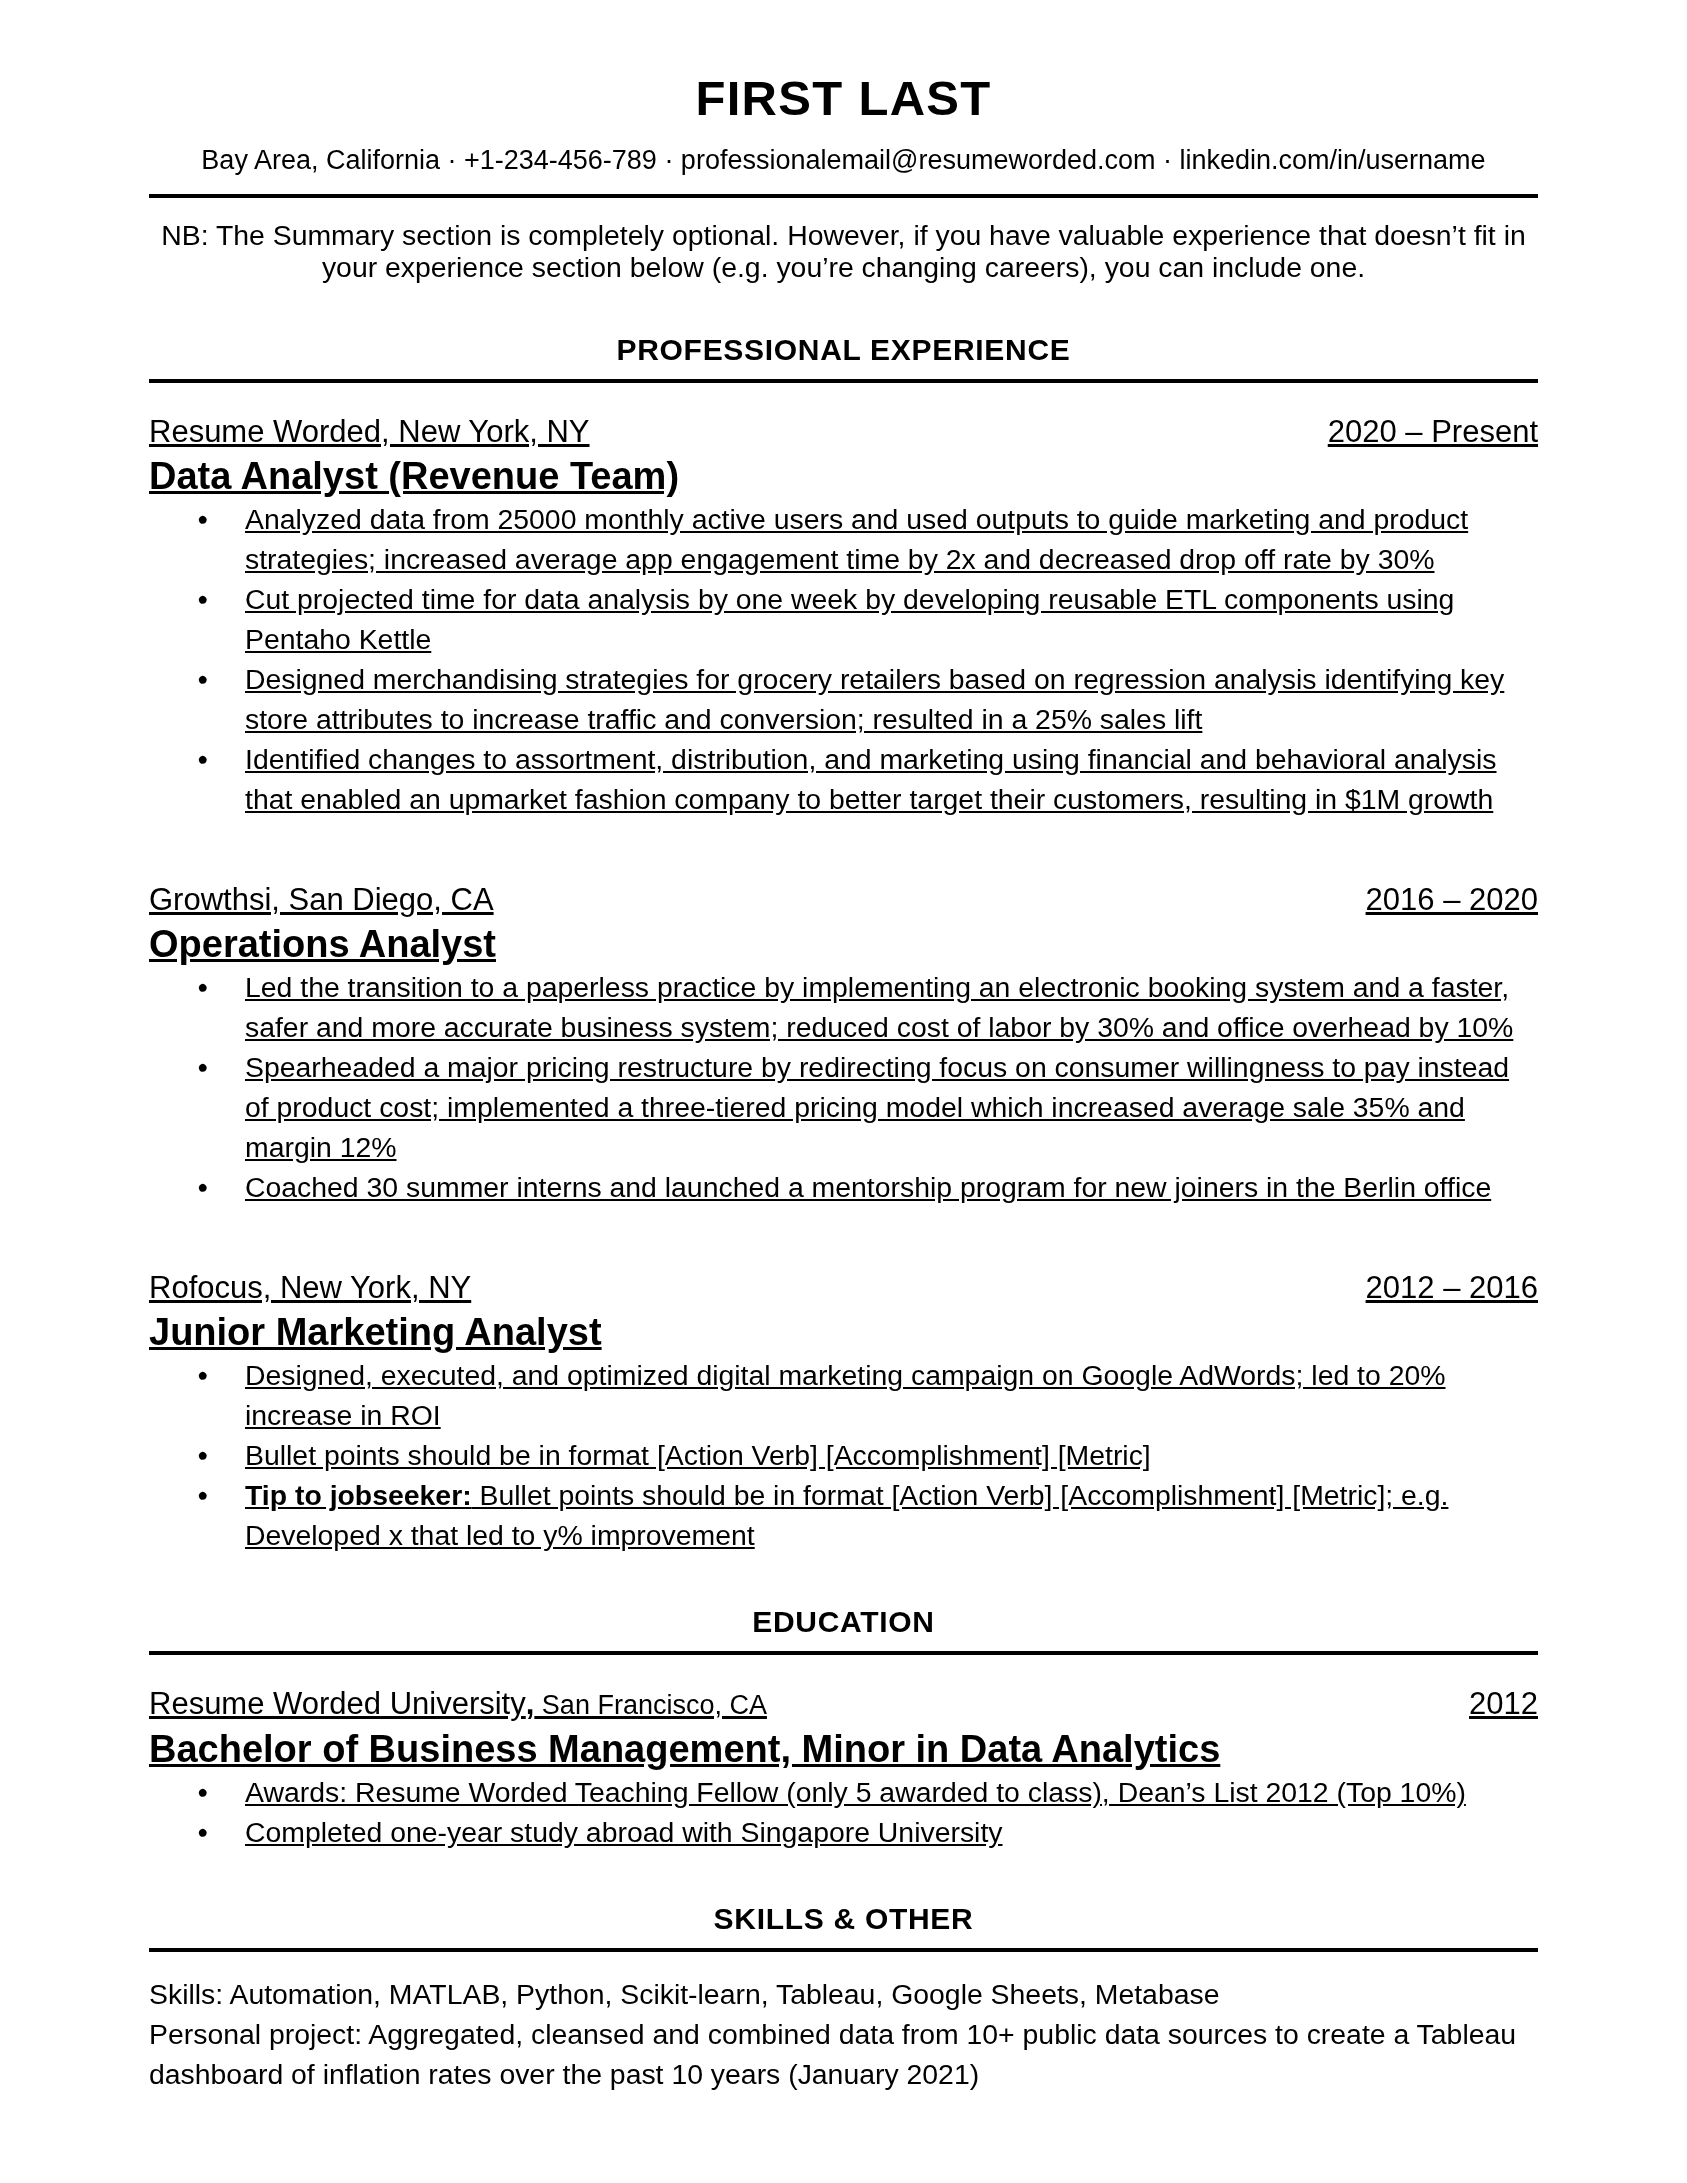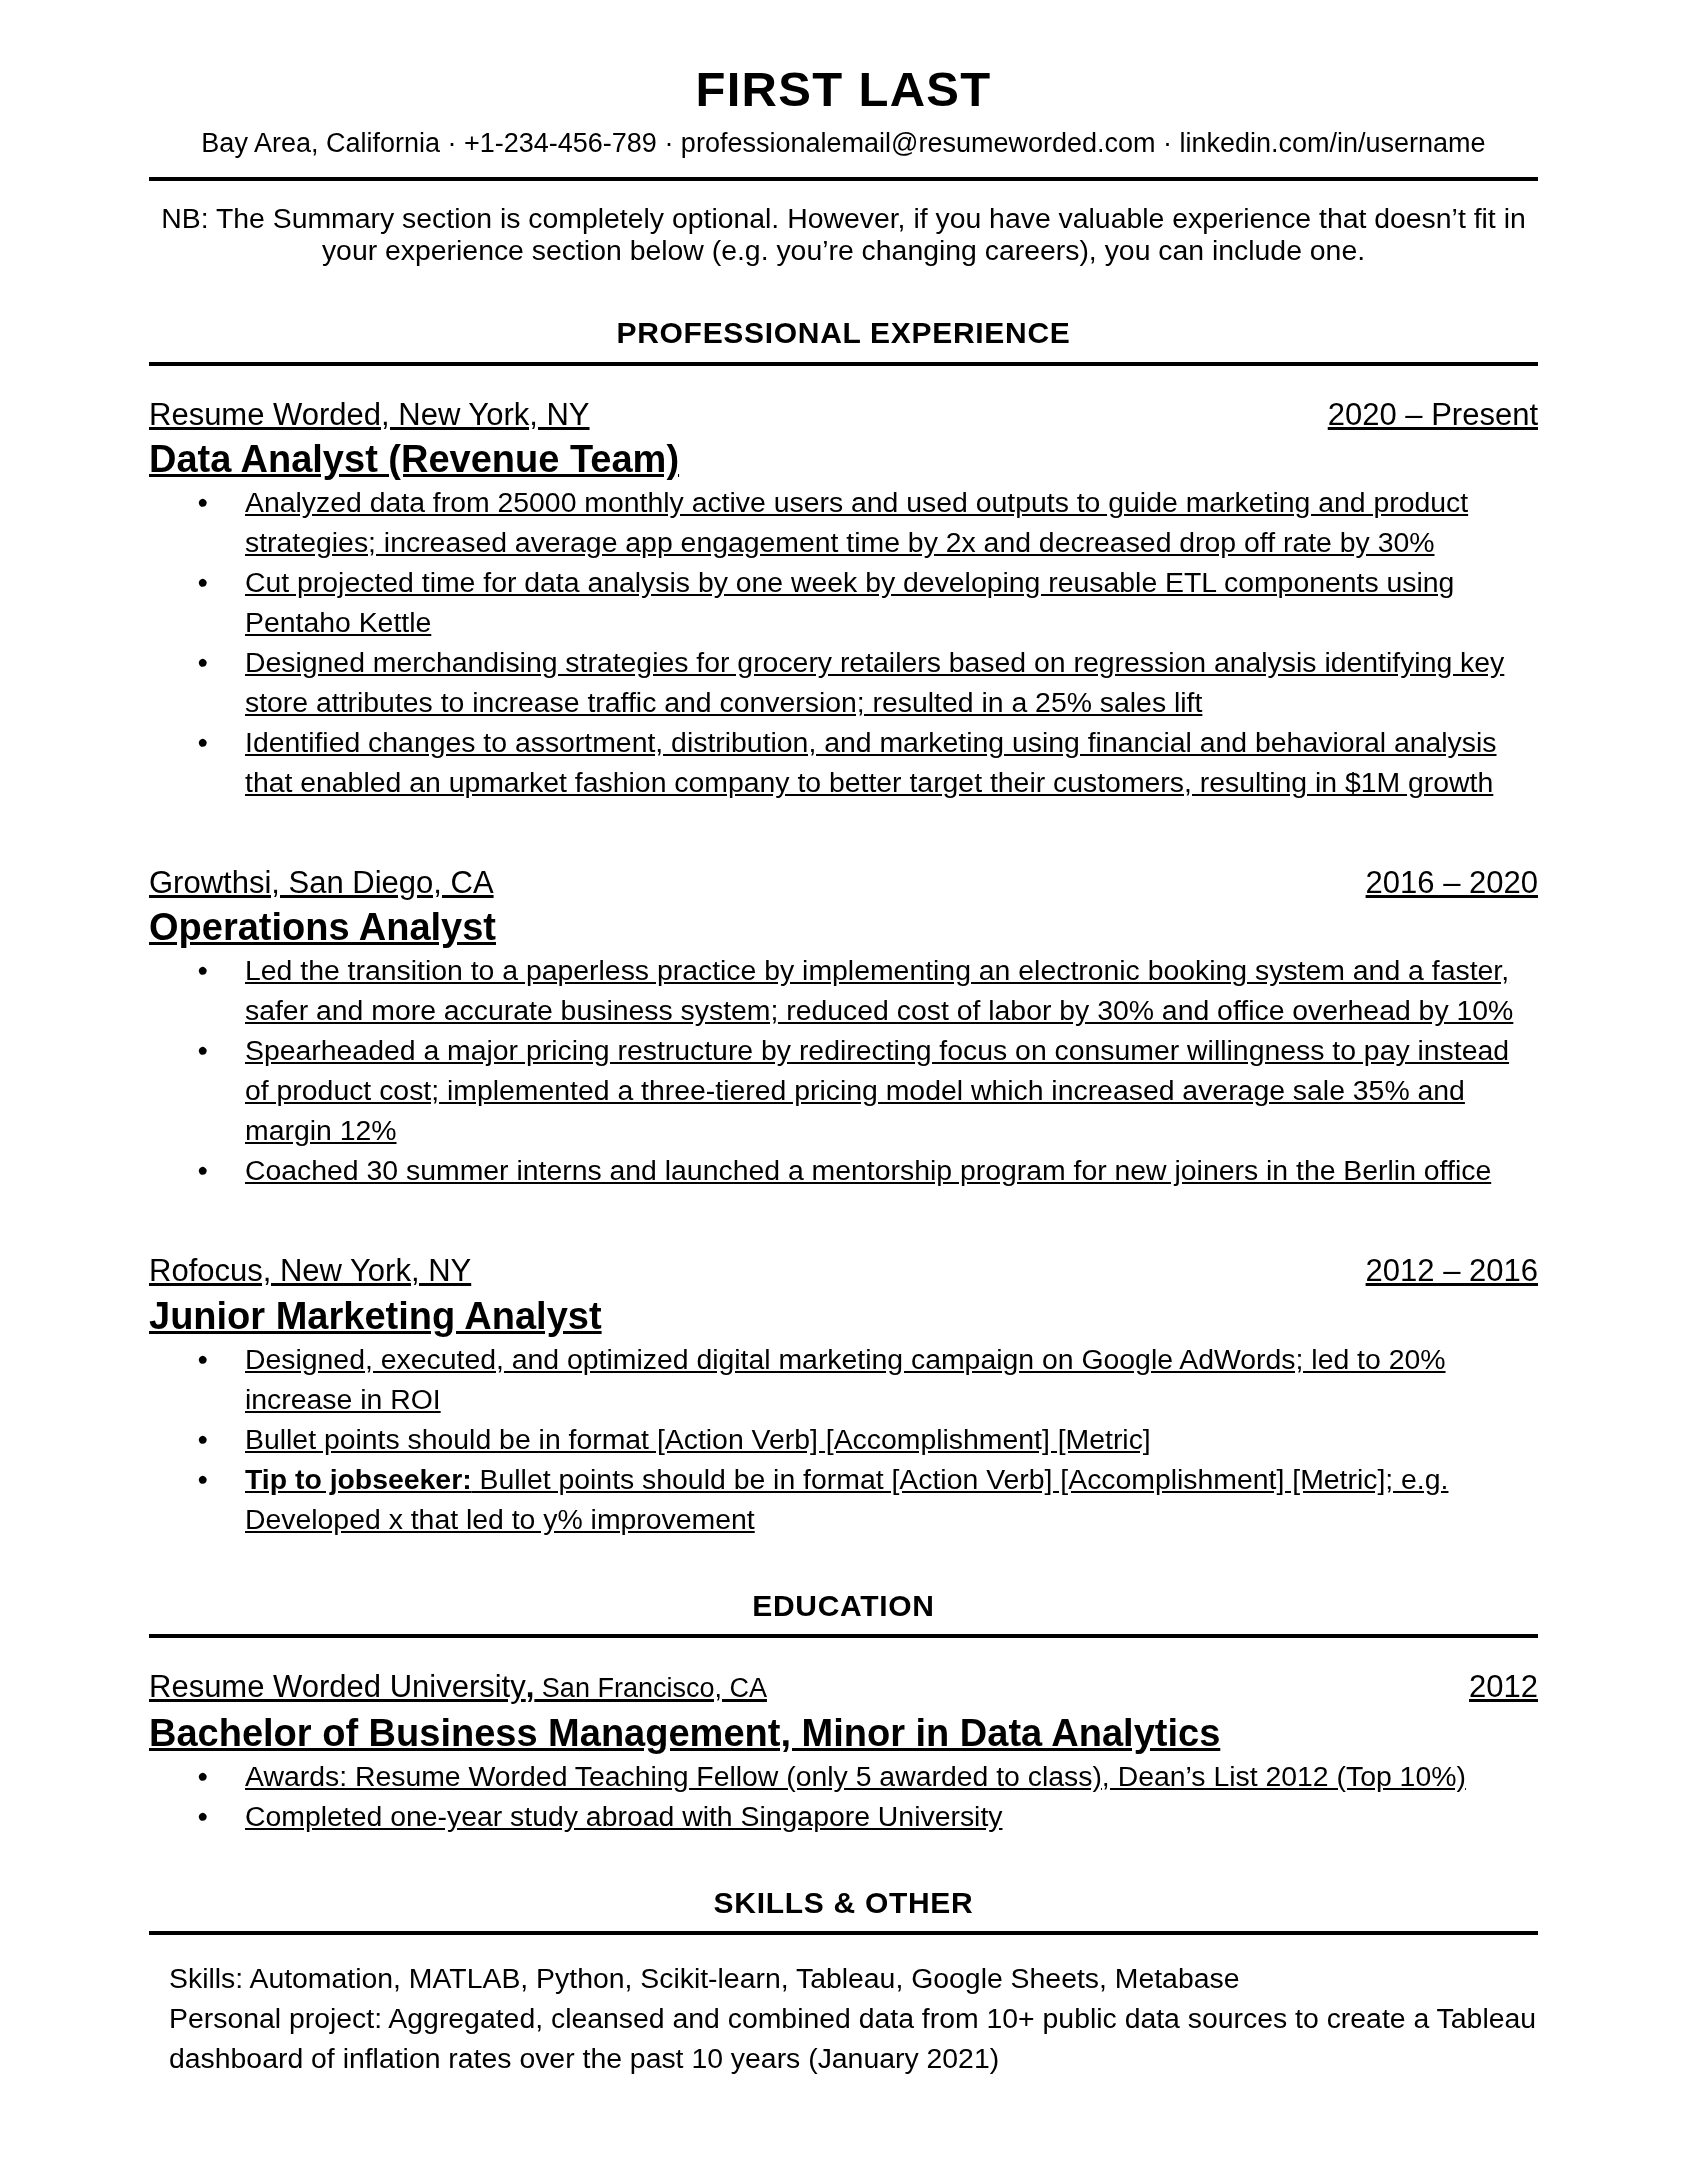--- a/index.html
+++ b/index.html
@@ -8,21 +8,21 @@
     font-family: "Liberation Sans", "DejaVu Sans", sans-serif;
     color: #000;
   }
   .page {
     width: 1687px;
     min-height: 2183px;
     padding: 53px 149px 40px 149px;
     background: #ffffff;
   }
   .name {
-    margin: 8px;
+    margin: 17px;
     font-size: 49px;
     line-height: 56px;
     font-weight: 700;
     text-align: center;
     letter-spacing: 1.3px;
   }
   .contact {
     margin-top: 9.3px;
     font-size: 27px;
     line-height: 34px;
@@ -78,21 +78,21 @@
     line-height: 40px;
   }
   ul.bullets li::before {
     content: "●";
     position: absolute;
     left: -48px;
     top: 0;
     font-size: 18.5px;
     line-height: 40px;
   }
-  .skills-block { margin-top: 22.5px; margin-left: 20px; }
+  .skills-block { margin-top: 22.5px; }
   .skills-line {
     font-size: 28.4px;
     line-height: 40px;
     margin: 0;
   }
   strong { font-weight: 700; }
 </style>
 </head>
 <body>
 

